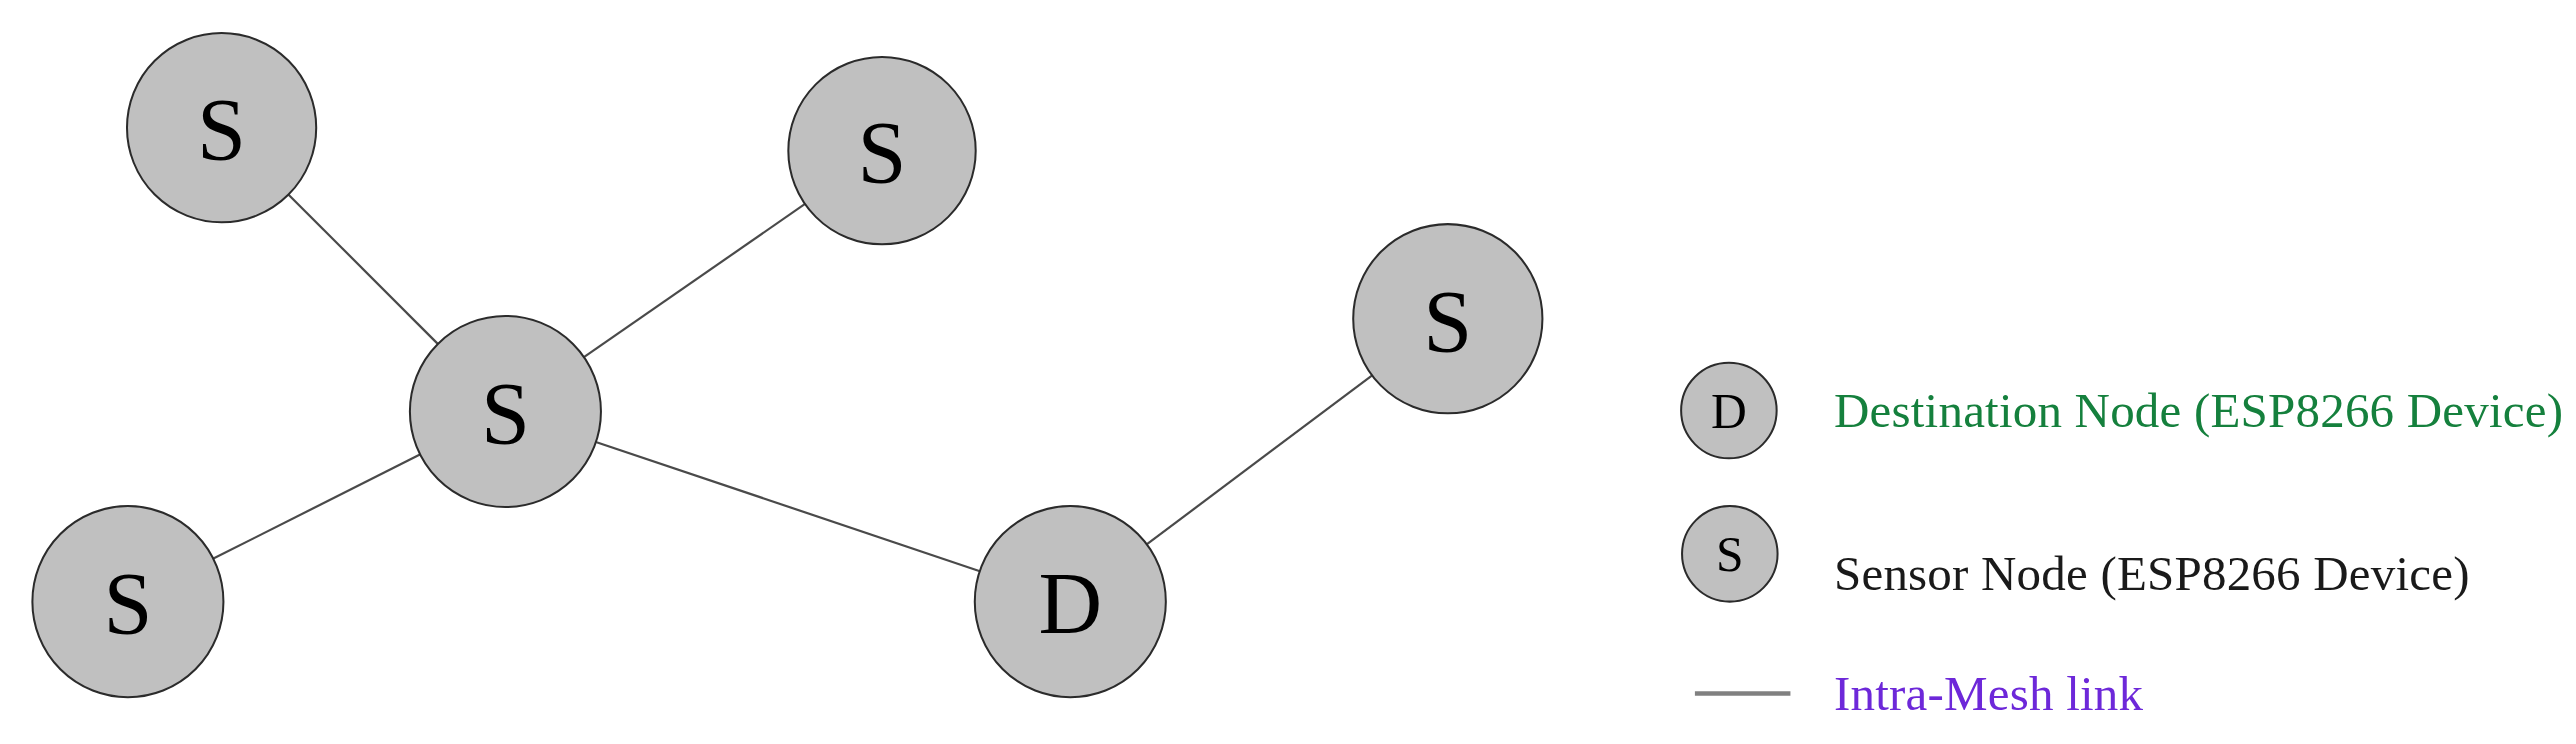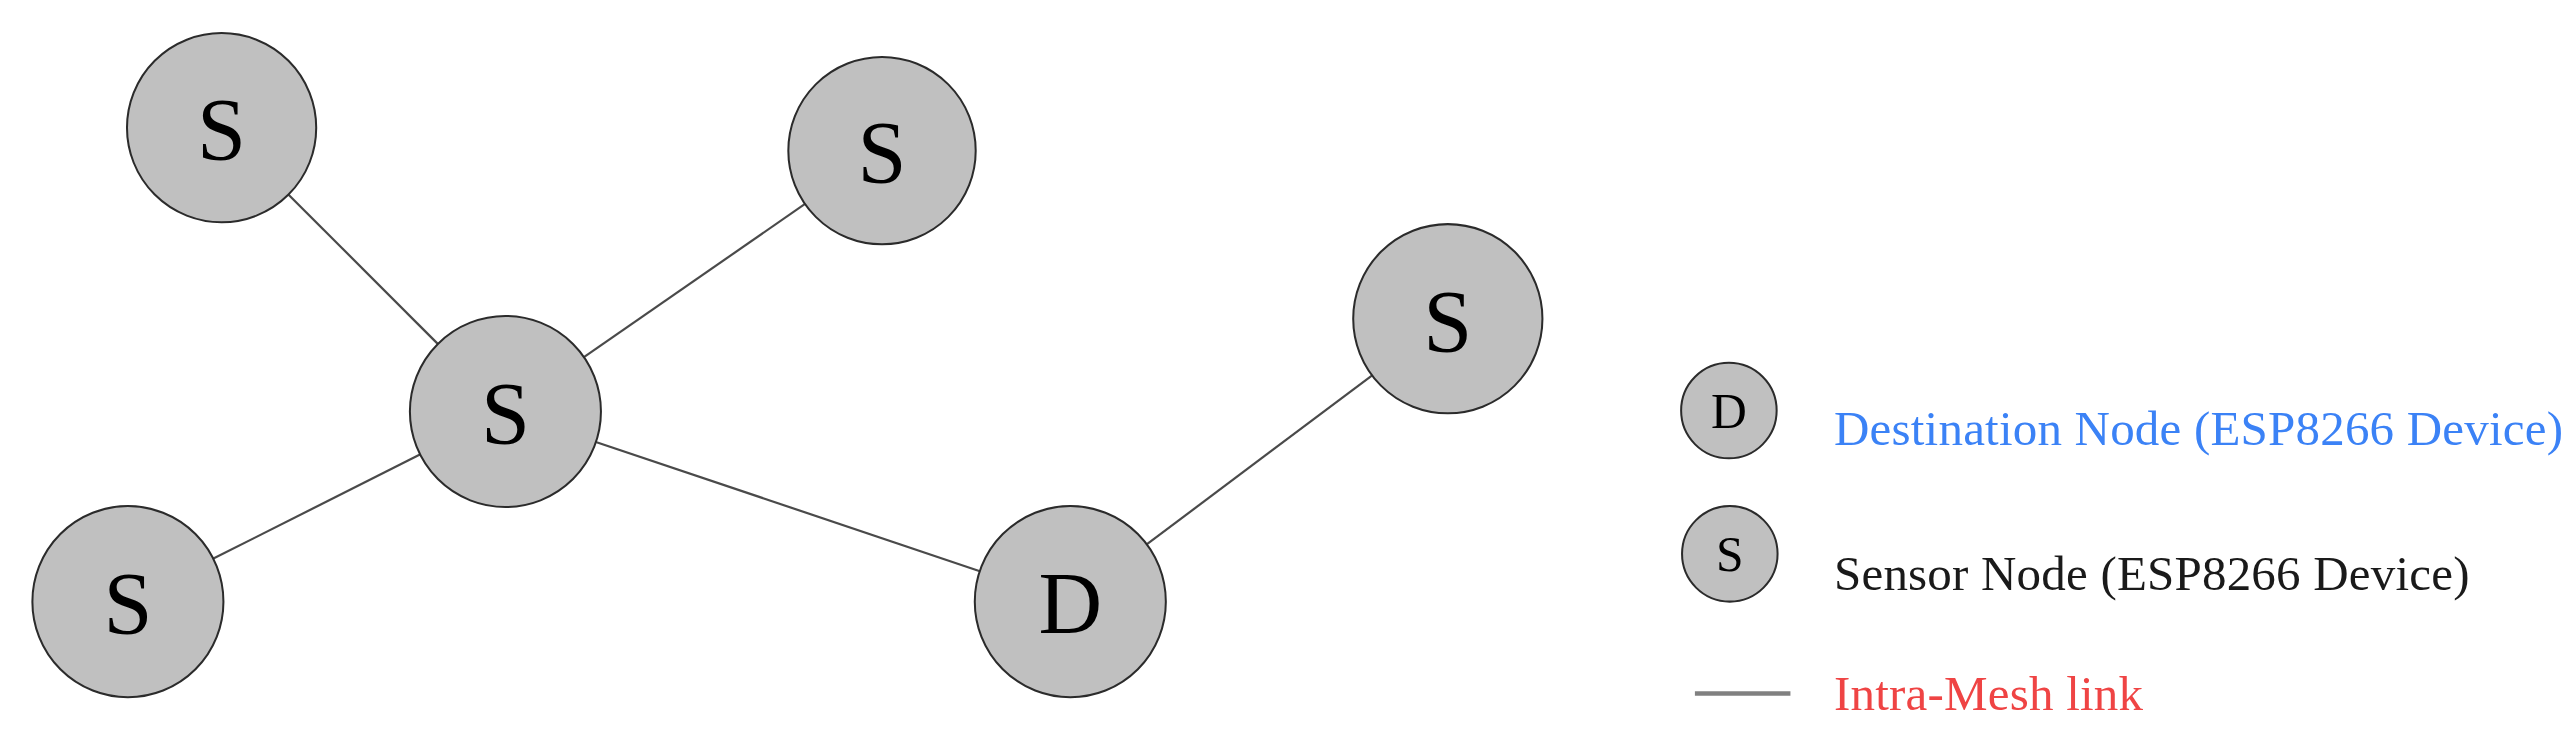--- a/index.html
+++ b/index.html
@@ -101,19 +101,19 @@
         <g>
           <circle cx="1883" cy="603" r="52" fill="#C0C0C0" stroke="#2B2B2B" stroke-width="2.2"></circle>
           <text x="1883" y="604" class="badge-label">S</text>
         </g>
         <line x1="1845" y1="755" x2="1949" y2="755" stroke="#808080" stroke-width="5"></line>
       </g>
 
   </svg>
 
   <div id="legend-text-layer">
-      <div class="legend-text" style="left: 1834px; top: 404px; color: #3b82f6;">Destination Node (ESP8266 Device)</div>
+      <div class="legend-text" style="left: 1834px; top: 386px; color: #15803d;">Destination Node (ESP8266 Device)</div>
       <div class="legend-text" style="left: 1834px; top: 549px; color: rgb(26, 26, 26);">Sensor Node (ESP8266 Device)</div>
-      <div class="legend-text" style="left: 1834px; top: 669px; color: #ef4444;">Intra-Mesh link</div>
+      <div class="legend-text" style="left: 1834px; top: 669px; color: #6d28d9;">Intra-Mesh link</div>
     </div>
 
 </div>
 
 
 </body></html>

